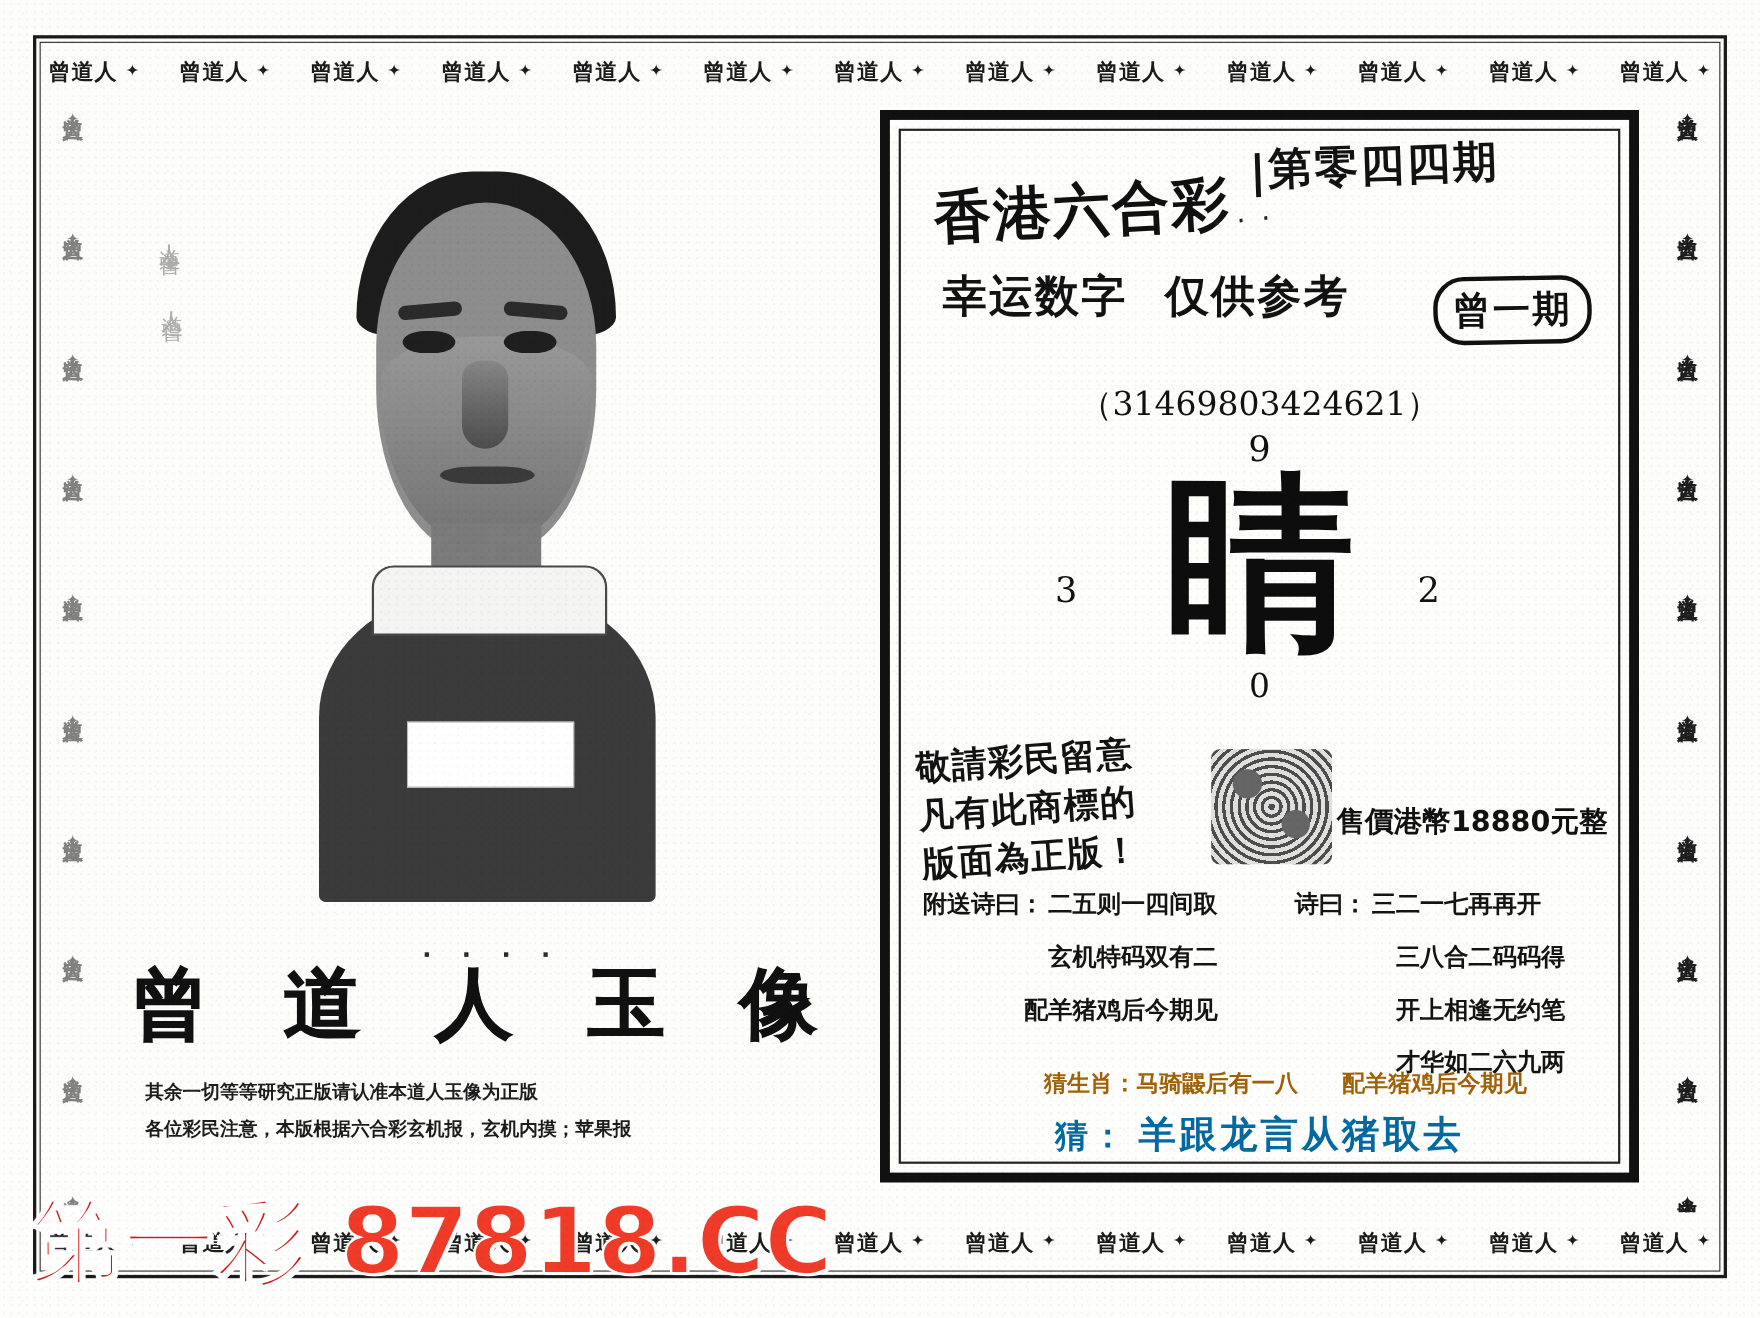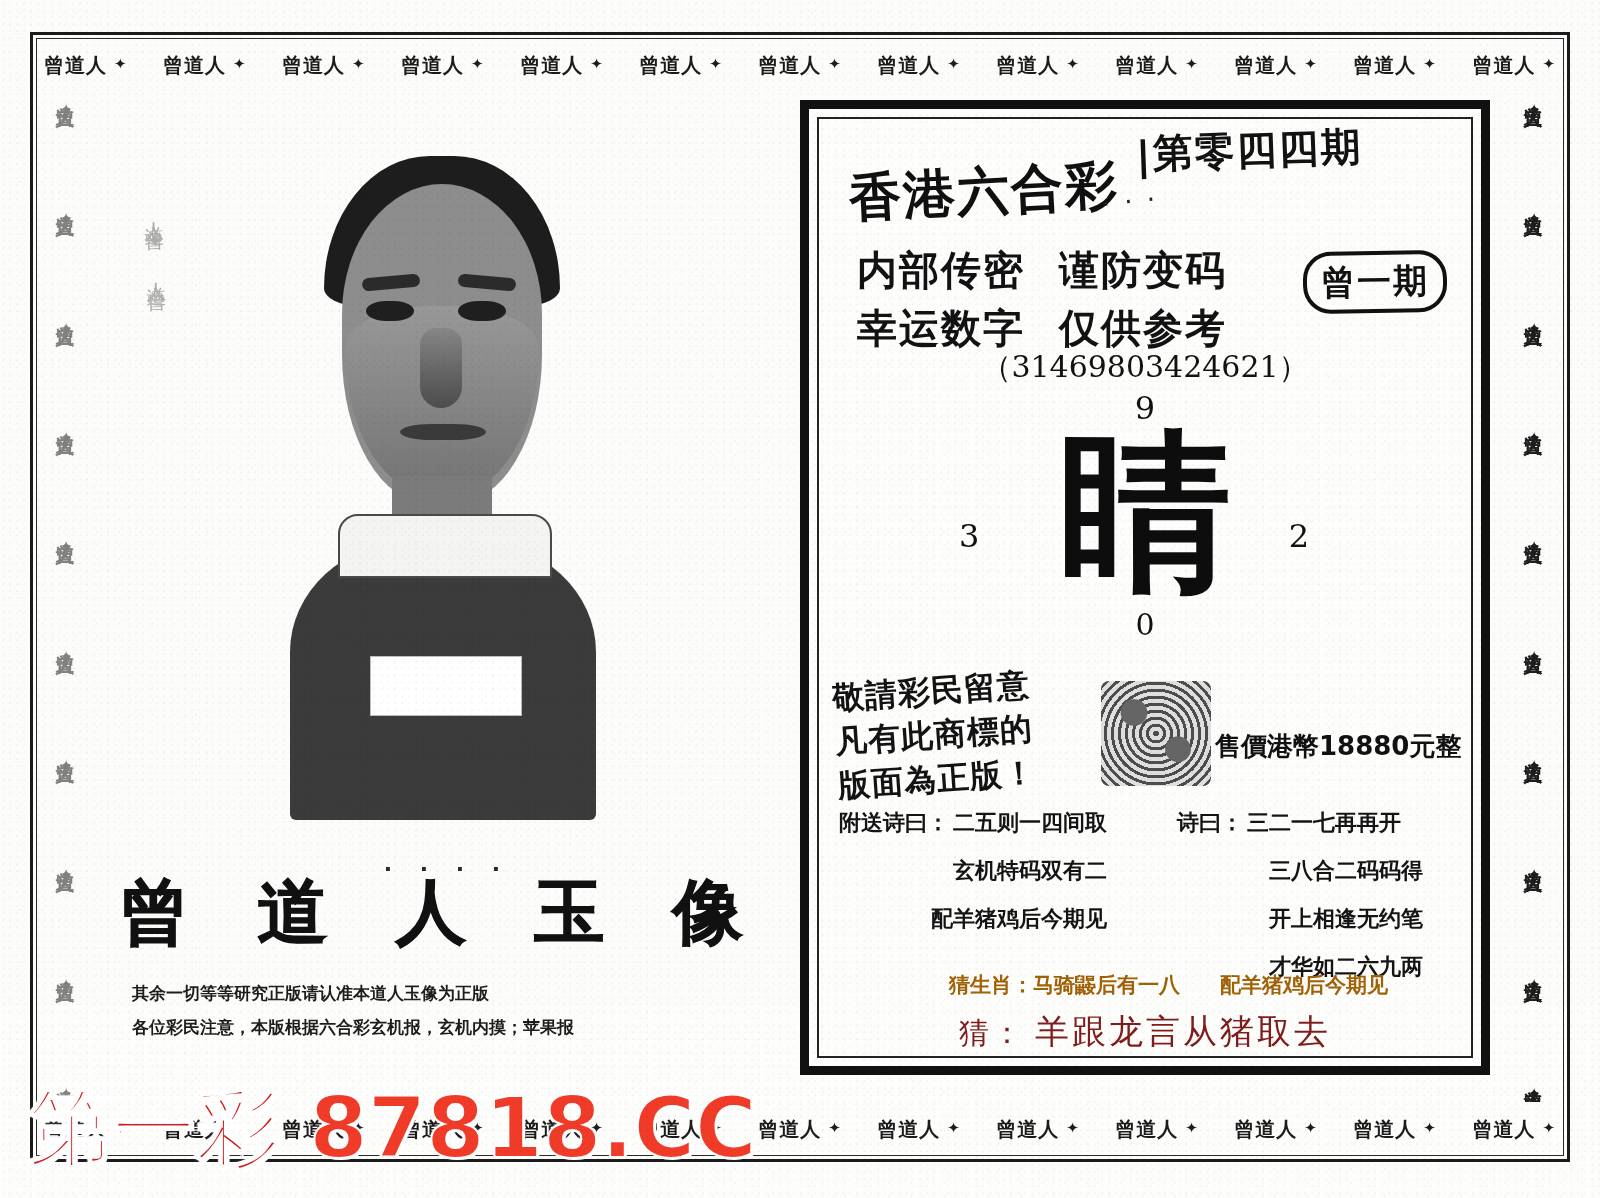--- a/index.html
+++ b/index.html
@@ -261,21 +261,21 @@
   .poem-col .indent { padding-left:100px; }
   .poem-col.right .indent { padding-left:92px; }
   #guess-line {
     position:absolute; left:140px; top:862px;
     font-size:21px; font-weight:bold; color:#a16207; white-space:nowrap;
   }
   #guess-line .gap { display:inline-block; width:40px; }
   #guess-final {
     position:absolute; left:0; right:0; top:900px;
     text-align:center;
-    font-size:34px; font-weight:normal; color:#7f1d1d; letter-spacing:3px;
+    font-size:34px; font-weight:bold; color:#0369a1; letter-spacing:3px;
   }
   #guess-final .lead { font-size:30px; margin-right:10px; }
 
   
   #watermark {
     position:absolute; left:28px; top:1078px; width:1000px; height:100px;
     font-size:84px; font-weight:bold; line-height:100px;
     white-space:nowrap;
     color:#e8231f;
     -webkit-text-stroke:2px #fff;
@@ -531,23 +531,20 @@
     <div id="right-inner"></div>
 
     <div id="issue">
       <span class="bar">|</span><span>第零四四期</span>
     </div>
 
     <div id="brand">香港六合彩</div>
     <div id="dots-after-brand">. . .</div>
 
     <div id="slogans">
-      <div class="row">
-        <span>内部传密</span><span class="gap"></span><span>谨防变码</span>
-      </div>
       <div class="row">
         <span>幸运数字</span><span class="gap"></span><span>仅供参考</span>
       </div>
     </div>
 
     <div id="stamp">曾一期</div>
 
     <div id="serial">（31469803424621）</div>
 
     <div id="bignum-area">

